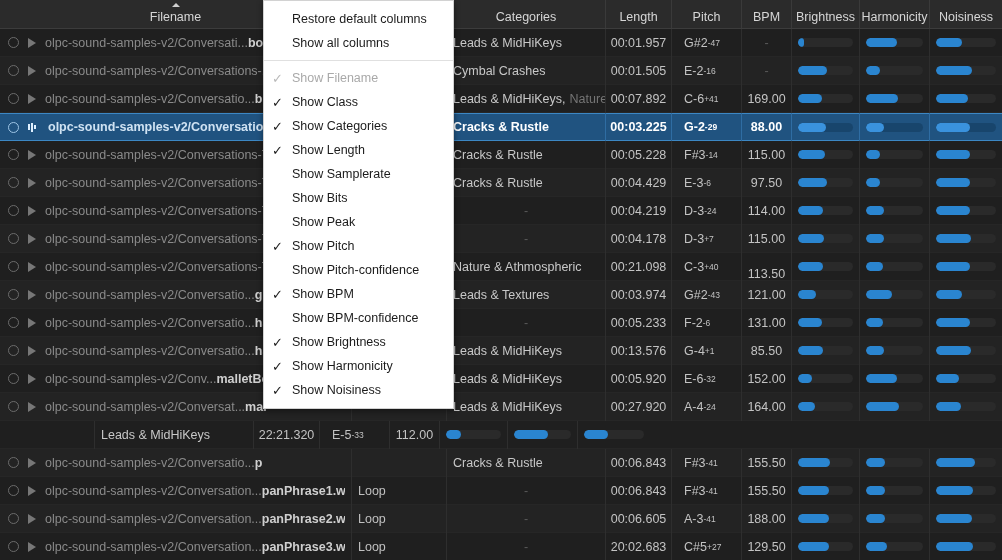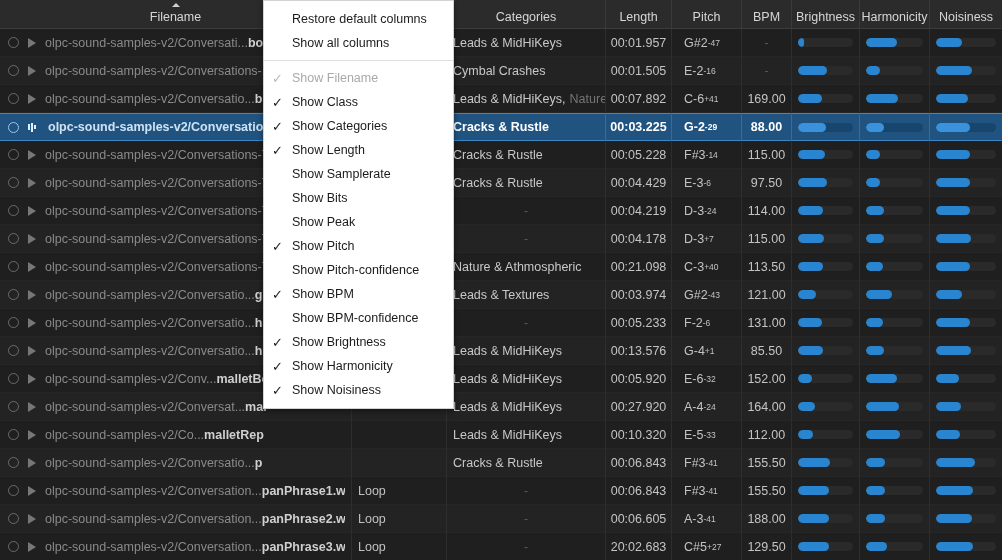--- a/index.html
+++ b/index.html
@@ -536,21 +536,21 @@
         <div class="cell" style="flex: 0 0 159px;">
           <span class="cat-main">Nature &amp; Athmospheric</span>
         </div>
         <div class="cell center" style="flex: 0 0 66px;">
           <span class="val">00:21.098</span>
         </div>
         <div class="cell pitch" style="flex: 0 0 70px; padding-left: 12px;">
           <span class="val">C-3</span>
           <sup class="val">+40</sup>
         </div>
-        <div class="cell center" style="flex: 0 0 50px;">
+        <div class="cell center" style="flex: 0 0 50px; align-items: flex-end;">
           <span class="val">113.50</span>
         </div>
         <div class="cell center" style="flex: 0 0 68px;">
           <div class="meter">
             <span style="width: 46%;"></span>
           </div>
         </div>
         <div class="cell center" style="flex: 0 0 70px;">
           <div class="meter">
             <span style="width: 30%;"></span>
@@ -736,31 +736,26 @@
             <span style="width: 58%;"></span>
           </div>
         </div>
         <div class="cell center" style="flex: 0 0 72px;">
           <div class="meter">
             <span style="width: 41%;"></span>
           </div>
         </div>
       </div>
       <div class="row">
-        <div class="cell c-filename" style="flex: 0 0 352px;">
-          <div class="radio"></div>
-          <div class="play-tri"></div>
-          <div class="fname-text"><span class="fname-path">olpc-sound-samples-v2/Co...</span><span class="fname-base">malletRep</span></div>
-        </div>
         <div class="cell" style="flex: 0 0 95px;"></div>
         <div class="cell" style="flex: 0 0 159px;">
           <span class="cat-main">Leads &amp; MidHiKeys</span>
         </div>
         <div class="cell center" style="flex: 0 0 66px;">
-          <span class="val">00:10.320</span>
+          <span class="val">22:21.320</span>
         </div>
         <div class="cell pitch" style="flex: 0 0 70px; padding-left: 12px;">
           <span class="val">E-5</span>
           <sup class="val">-33</sup>
         </div>
         <div class="cell center" style="flex: 0 0 50px;">
           <span class="val">112.00</span>
         </div>
         <div class="cell center" style="flex: 0 0 68px;">
           <div class="meter">

